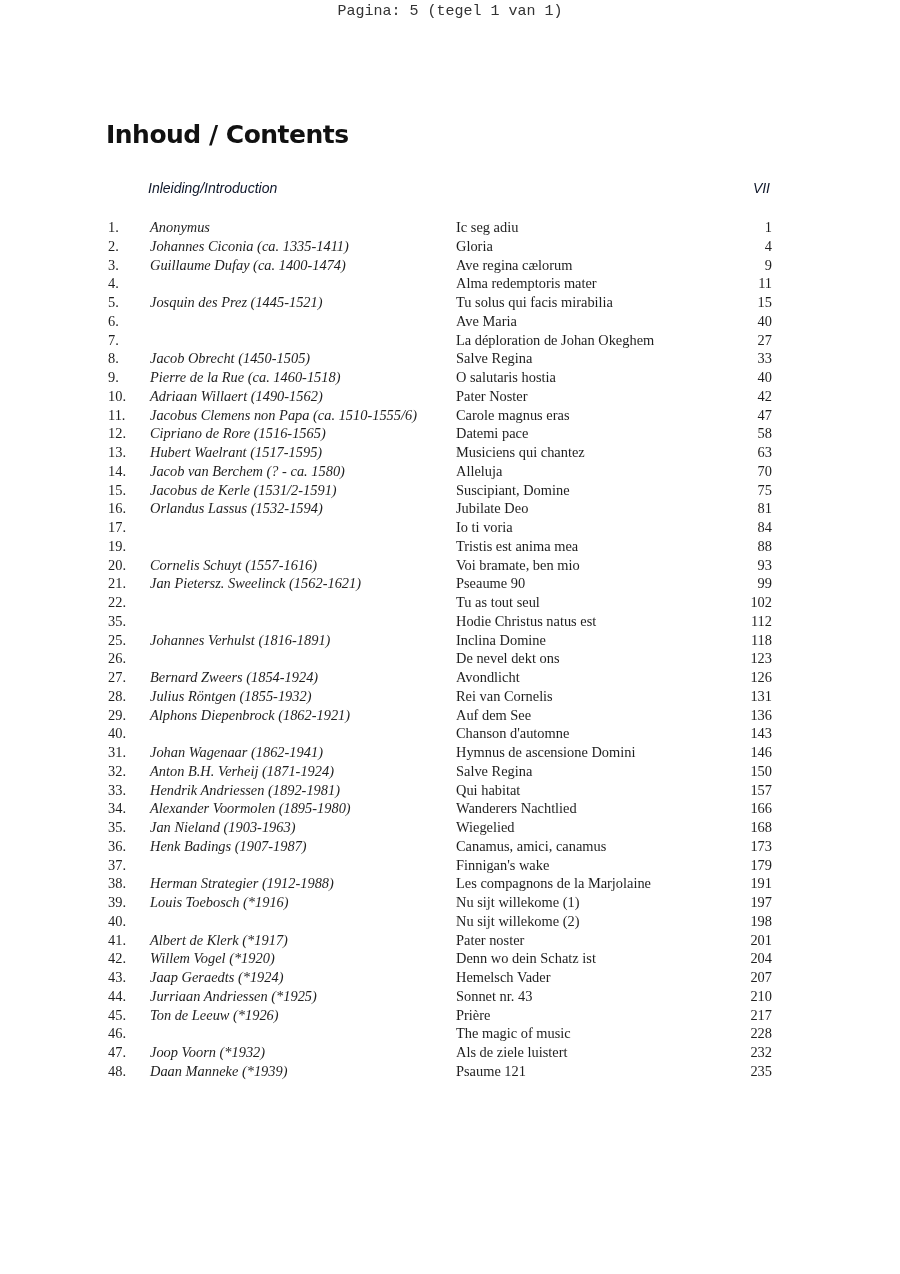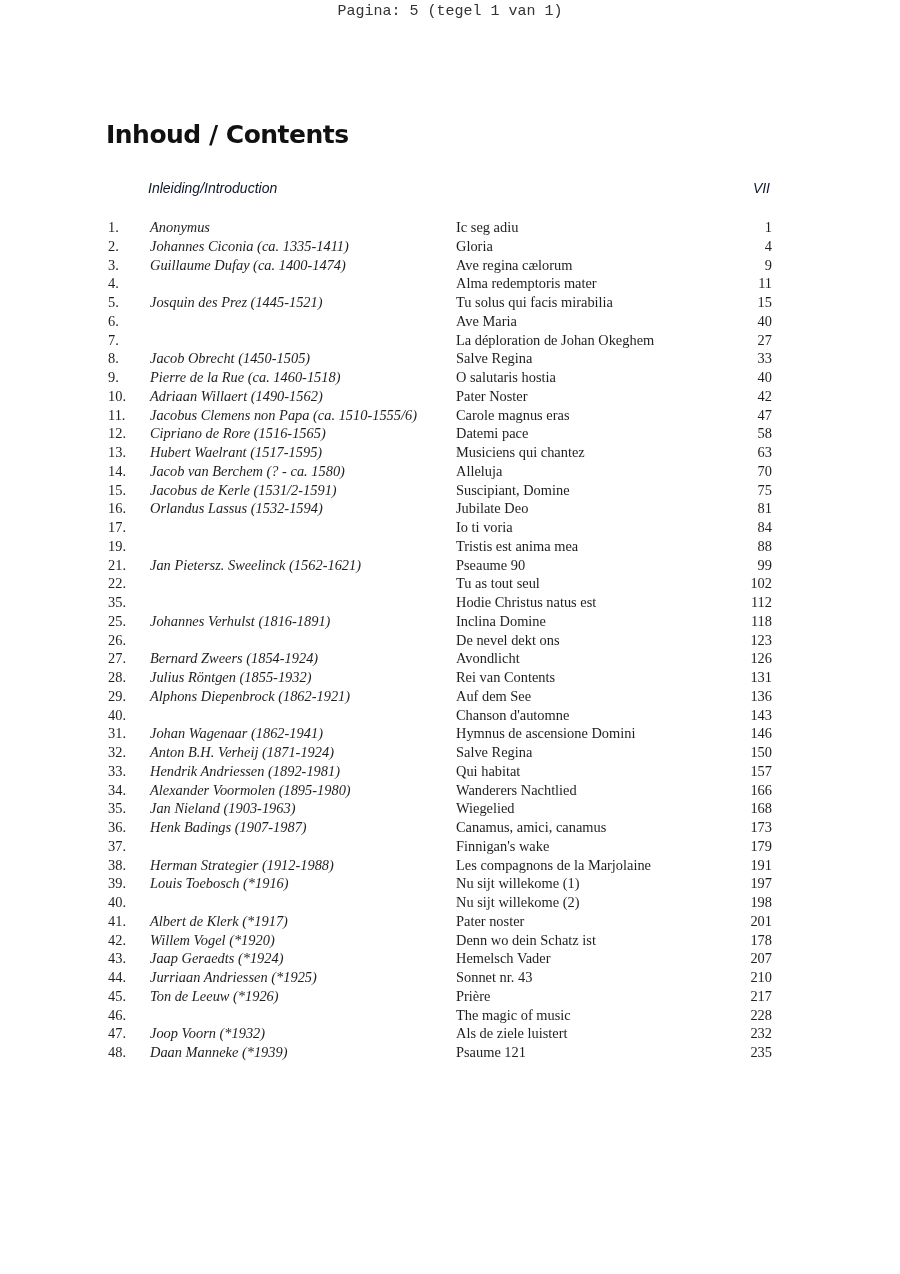--- a/index.html
+++ b/index.html
@@ -144,20 +144,26 @@
       <span class="work">Io ti voria</span>
       <span class="page">84</span>
     </div>
     <div class="row">
       <span class="num">19.</span>
       <span class="composer"></span>
       <span class="work">Tristis est anima mea</span>
       <span class="page">88</span>
     </div>
     <div class="row">
+      <span class="num">20.</span>
+      <span class="composer">Cornelis Schuyt (1557-1616)</span>
+      <span class="work">Voi bramate, ben mio</span>
+      <span class="page">93</span>
+    </div>
+    <div class="row">
       <span class="num">21.</span>
       <span class="composer">Jan Pietersz. Sweelinck (1562-1621)</span>
       <span class="work">Pseaume 90</span>
       <span class="page">99</span>
     </div>
     <div class="row">
       <span class="num">22.</span>
       <span class="composer"></span>
       <span class="work">Tu as tout seul</span>
       <span class="page">102</span>
@@ -182,21 +188,21 @@
     </div>
     <div class="row">
       <span class="num">27.</span>
       <span class="composer">Bernard Zweers (1854-1924)</span>
       <span class="work">Avondlicht</span>
       <span class="page">126</span>
     </div>
     <div class="row">
       <span class="num">28.</span>
       <span class="composer">Julius Röntgen (1855-1932)</span>
-      <span class="work">Rei van Contents</span>
+      <span class="work">Rei van Cornelis</span>
       <span class="page">131</span>
     </div>
     <div class="row">
       <span class="num">29.</span>
       <span class="composer">Alphons Diepenbrock (1862-1921)</span>
       <span class="work">Auf dem See</span>
       <span class="page">136</span>
     </div>
     <div class="row">
       <span class="num">40.</span>
@@ -267,21 +273,21 @@
     <div class="row">
       <span class="num">41.</span>
       <span class="composer">Albert de Klerk (*1917)</span>
       <span class="work">Pater noster</span>
       <span class="page">201</span>
     </div>
     <div class="row">
       <span class="num">42.</span>
       <span class="composer">Willem Vogel (*1920)</span>
       <span class="work">Denn wo dein Schatz ist</span>
-      <span class="page">178</span>
+      <span class="page">204</span>
     </div>
     <div class="row">
       <span class="num">43.</span>
       <span class="composer">Jaap Geraedts (*1924)</span>
       <span class="work">Hemelsch Vader</span>
       <span class="page">207</span>
     </div>
     <div class="row">
       <span class="num">44.</span>
       <span class="composer">Jurriaan Andriessen (*1925)</span>

